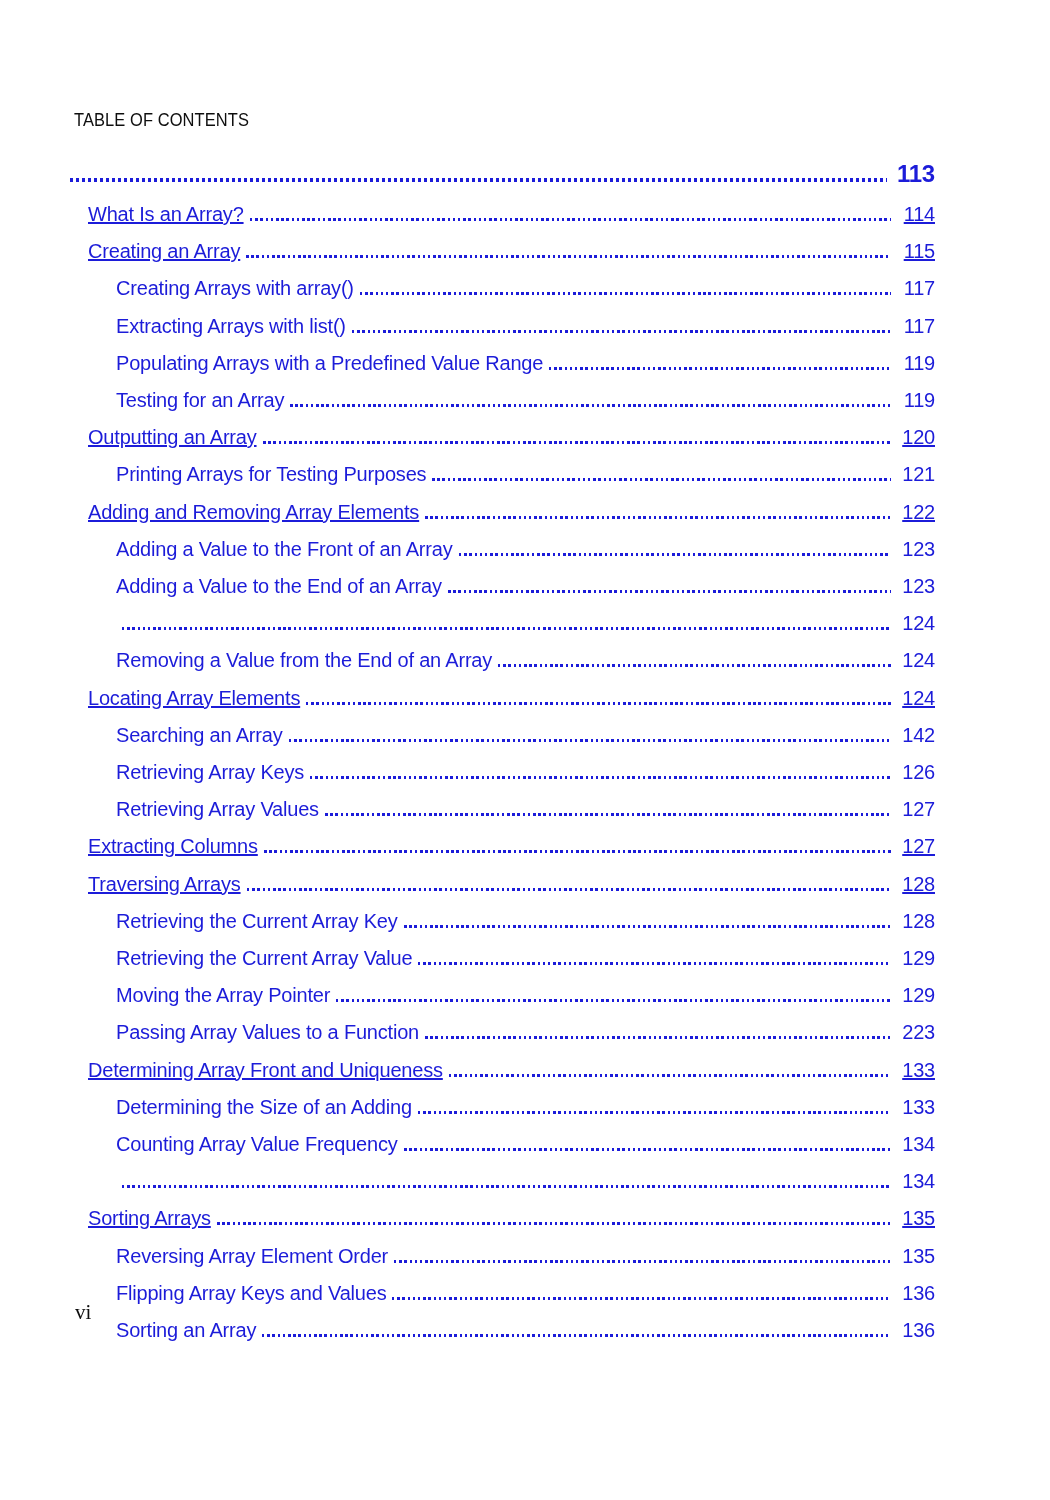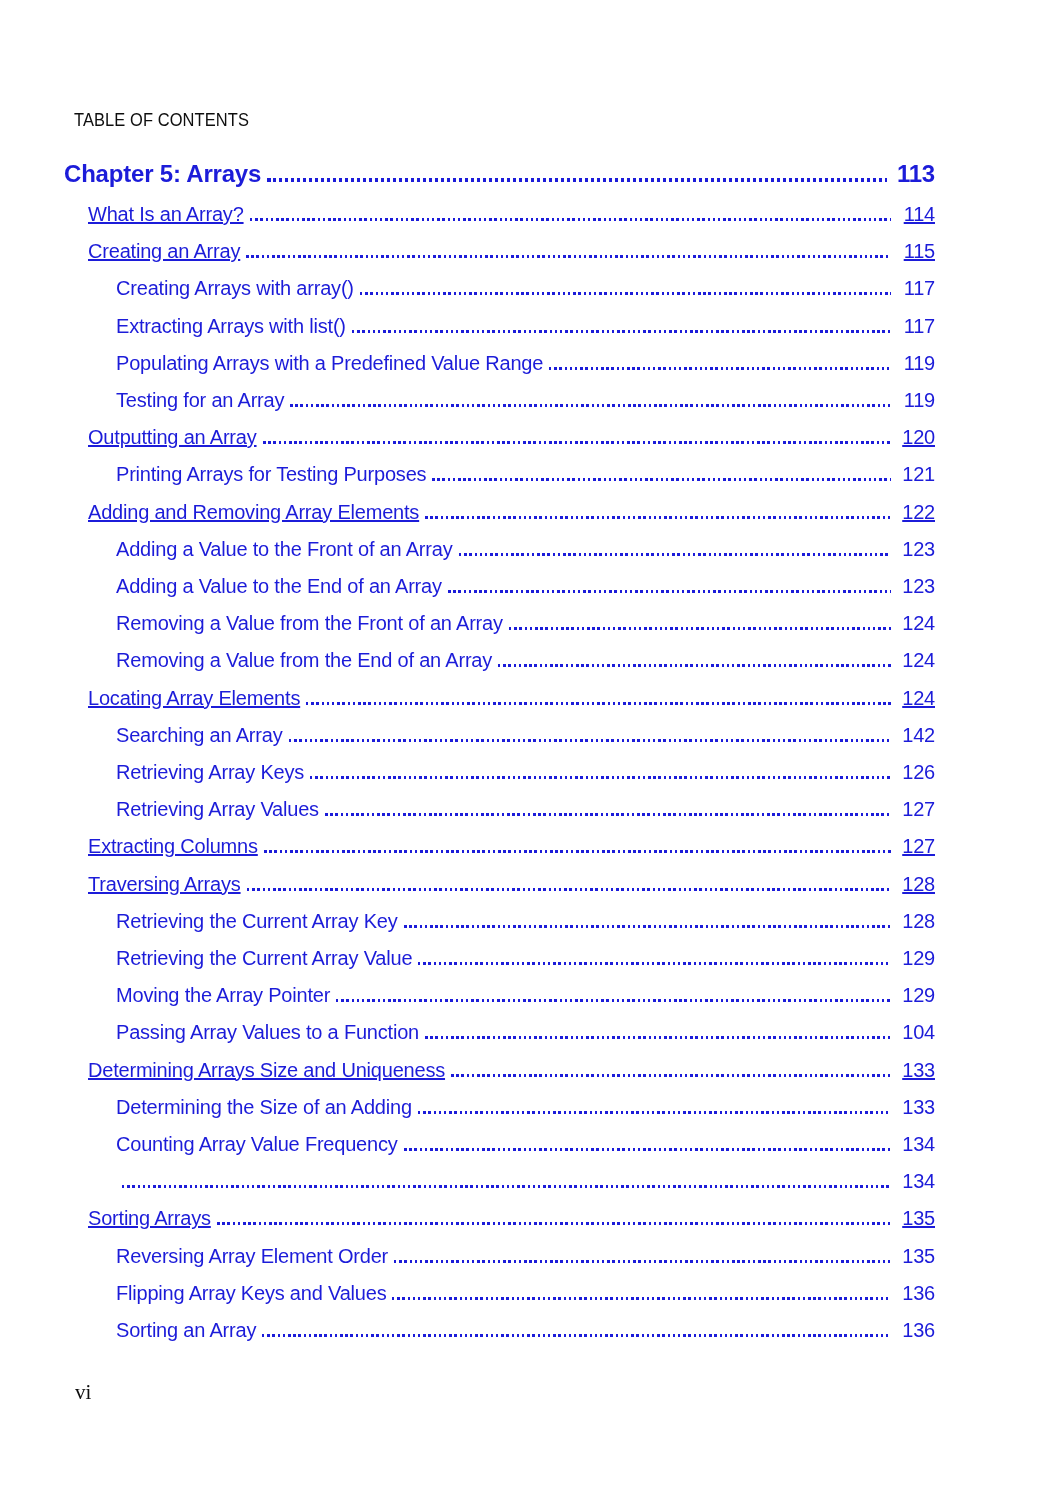--- a/index.html
+++ b/index.html
@@ -67,36 +67,35 @@
   }
 
   .toc-page {
     text-align: right;
     min-width: 36px;
     flex: 0 0 auto;
   }
 
   .page-footer {
     position: absolute;
-    left: 75px; top: 1380px;
+    left: 75px; top: 1300px;
     font-family: "Liberation Serif", serif;
     font-size: 21px;
     line-height: 1.2;
     color: var(--ink);
   }
 </style>
 </head>
 <body>
 
 <div class="page-header">TABLE OF CONTENTS</div>
 
 <div class="toc">
 
   <div class="toc-row chapter-row">
-    <span class="toc-label">Chapter 5: Arrays</span>
     <span class="leader"></span>
     <span class="toc-page">113</span>
   </div>
 
   <div class="entries">
       <div class="toc-row level1">
       <span class="toc-label">What Is an Array?</span>
       <span class="leader"></span>
       <span class="toc-page">114</span>
     </div>
@@ -144,21 +143,20 @@
       <span class="toc-label">Adding a Value to the Front of an Array</span>
       <span class="leader"></span>
       <span class="toc-page">123</span>
     </div>
       <div class="toc-row level2">
       <span class="toc-label">Adding a Value to the End of an Array</span>
       <span class="leader"></span>
       <span class="toc-page">123</span>
     </div>
       <div class="toc-row level2">
-      <span class="toc-label">Removing a Value from the Front of an Array</span>
       <span class="leader"></span>
       <span class="toc-page">124</span>
     </div>
       <div class="toc-row level2">
       <span class="toc-label">Removing a Value from the End of an Array</span>
       <span class="leader"></span>
       <span class="toc-page">124</span>
     </div>
       <div class="toc-row level1">
       <span class="toc-label">Locating Array Elements</span>
@@ -201,24 +199,24 @@
       <span class="toc-page">129</span>
     </div>
       <div class="toc-row level2">
       <span class="toc-label">Moving the Array Pointer</span>
       <span class="leader"></span>
       <span class="toc-page">129</span>
     </div>
       <div class="toc-row level2">
       <span class="toc-label">Passing Array Values to a Function</span>
       <span class="leader"></span>
-      <span class="toc-page">104</span>
-    </div>
-      <div class="toc-row level1">
-      <span class="toc-label">Determining Arrays Size and Uniqueness</span>
+      <span class="toc-page">223</span>
+    </div>
+      <div class="toc-row level1">
+      <span class="toc-label">Determining Array Front and Uniqueness</span>
       <span class="leader"></span>
       <span class="toc-page">133</span>
     </div>
       <div class="toc-row level2">
       <span class="toc-label">Determining the Size of an Adding</span>
       <span class="leader"></span>
       <span class="toc-page">133</span>
     </div>
       <div class="toc-row level2">
       <span class="toc-label">Counting Array Value Frequency</span>

